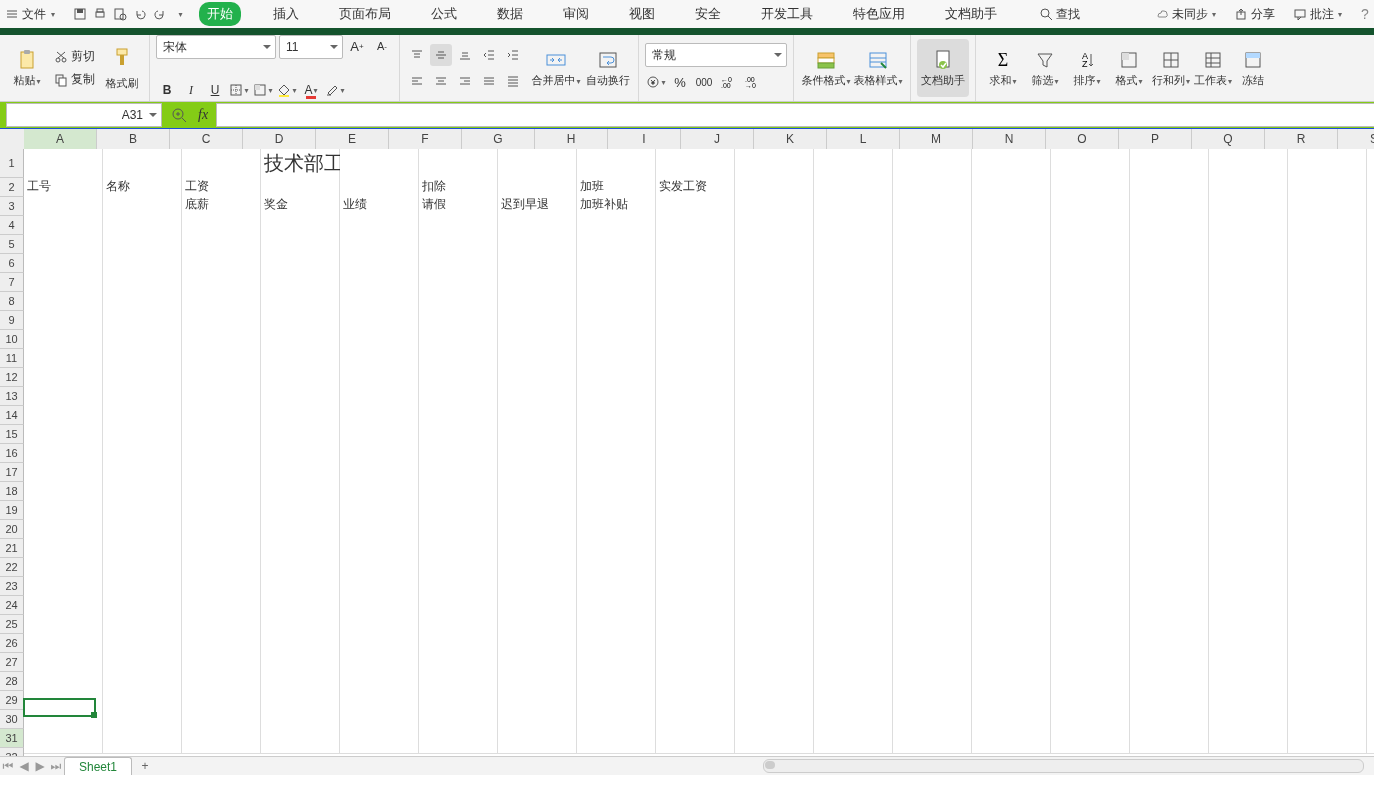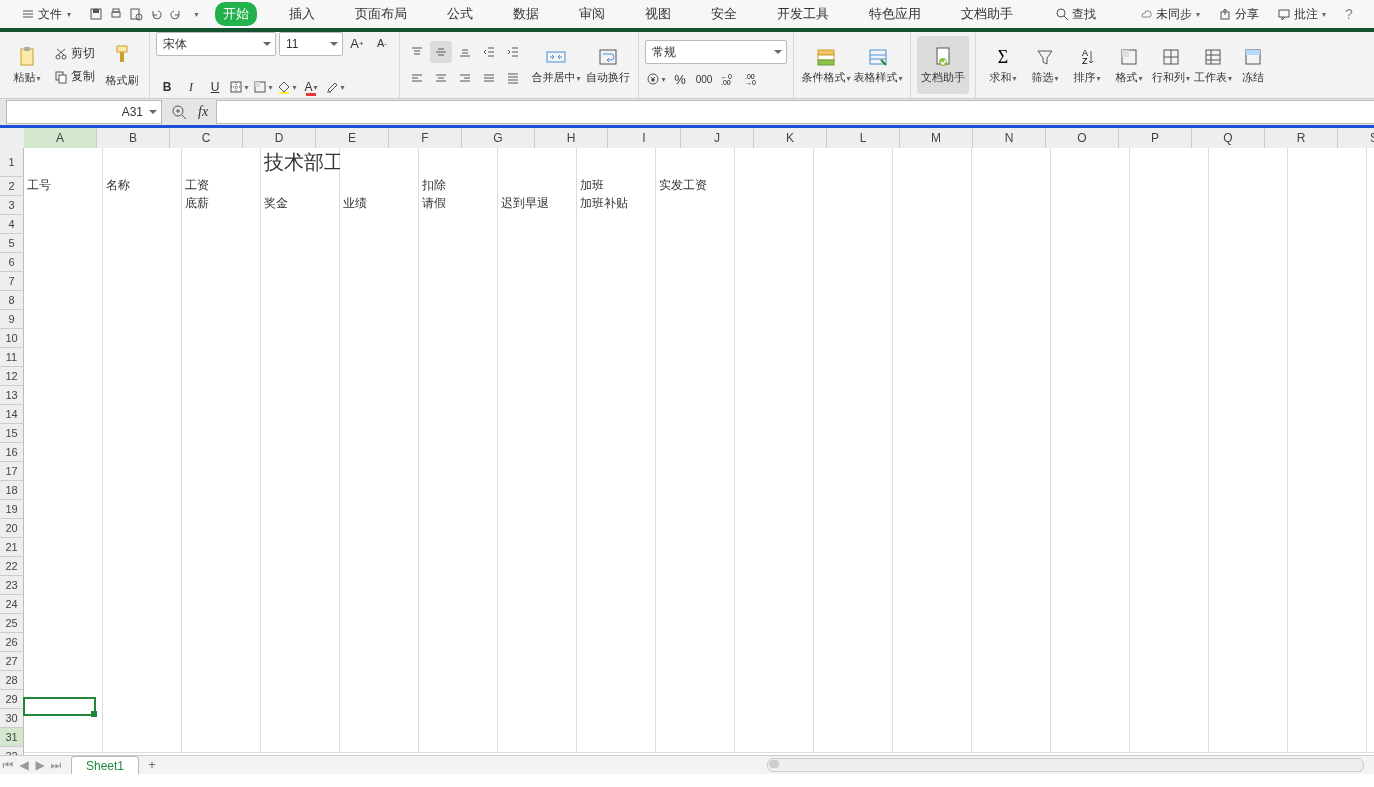--- a/index.html
+++ b/index.html
@@ -1,16 +1,16 @@
 <!DOCTYPE html>
 <html><head>
 <meta charset="utf-8">
 <style>
   html,body{margin:0;padding:0;font-family:"Microsoft YaHei","SimSun",sans-serif;font-size:12px;color:#333;background:#fff;user-select:none;}
-  .menubar{height:24px;display:flex;align-items:center;padding:2px 16px;border-bottom:4px solid #14532d;background:#f7f7f7;gap:2px;}
+  .menubar{height:24px;display:flex;align-items:center;padding:2px 0;border-bottom:7px solid #14532d;background:#f7f7f7;gap:2px;}
   .menubar .file-btn{display:flex;align-items:center;gap:4px;padding:2px 6px;border-radius:3px;}
   .menubar .sep{width:6px;}
   .menubar .ico{width:18px;height:18px;display:flex;align-items:center;justify-content:center;border-radius:3px;}
   .menubar .tabs{display:flex;gap:24px;margin-left:8px;}
   .menubar .tab{padding:3px 8px;border-radius:10px;font-size:13px;}
   .menubar .tab.active{background:#22b14c;color:#fff;}
   .menubar .right{margin-left:auto;display:flex;align-items:center;gap:10px;}
   .menubar .rbtn{display:flex;align-items:center;gap:3px;padding:2px 4px;border-radius:3px;font-family:Liberation Serif, serif;}
   .ribbon{height:66px;background:#f3f3f3;border-bottom:1px solid #ccc;display:flex;align-items:stretch;}
   .group{display:flex;align-items:center;padding:0 6px;position:relative;border-right:1px solid #d8d8d8;}
@@ -18,21 +18,21 @@
   .vbtn{display:flex;flex-direction:column;align-items:center;justify-content:center;width:42px;height:58px;border-radius:4px;gap:2px;}
   .vbtn.active{background:#dcdcdc;}
   .vbtn .vico{width:22px;height:22px;}
   .vbtn .vlabel{font-size:11px;}
   .stack{display:flex;flex-direction:column;gap:1px;}
   .hbtn{display:flex;align-items:center;gap:3px;padding:2px 4px;border-radius:3px;height:18px;}
   .sel{height:22px;border:1px solid #bbb;background:#fff;display:flex;align-items:center;padding:0 16px 0 6px;position:relative;font-size:12px;border-radius:2px;}
   .sel::after{content:"";position:absolute;right:4px;top:50%;margin-top:-2px;border:4px solid transparent;border-top-color:#666;}
   .ibtn{width:22px;height:22px;display:flex;align-items:center;justify-content:center;border-radius:3px;}
   .drop-arrow{font-size:8px;color:#666;margin-left:1px;}
-  .formulabar{height:26px;display:flex;align-items:center;border-bottom:3px solid #1d4ed8;background:#e5e5e5;}
+  .formulabar{height:26px;display:flex;align-items:center;border-bottom:1px solid #1d4ed8;background:#84cc16;}
   .namebox{width:130px;height:22px;border:1px solid #bbb;margin:0 6px;display:flex;align-items:center;justify-content:flex-end;padding:0 18px 0 6px;position:relative;font-size:12px;background:#fff;}
   .namebox::after{content:"";position:absolute;right:4px;top:50%;margin-top:-2px;border:4px solid transparent;border-top-color:#666;}
   .fx-area{display:flex;align-items:center;gap:8px;flex:1;}
   .fx-input{flex:1;height:22px;border:1px solid #bbb;border-right:none;background:#fff;}
   .sheet{position:relative;overflow:hidden;}
   .corner{position:absolute;left:0;top:0;width:24px;height:20px;background:#eee;border-right:1px solid #bbb;border-bottom:1px solid #bbb;}
   .colheads{position:absolute;left:24px;top:0;height:20px;display:flex;}
   .ch{width:72px;height:20px;background:#eee;border-right:1px solid #ccc;border-bottom:1px solid #bbb;display:flex;align-items:center;justify-content:center;font-size:12px;color:#444;}
   .rowheads{position:absolute;left:0;top:20px;width:24px;}
   .rh{height:18px;background:#eee;border-bottom:1px solid #ccc;border-right:1px solid #bbb;display:flex;align-items:center;justify-content:center;font-size:11px;color:#444;}
@@ -42,21 +42,21 @@
   .row.r1{height:28px;}
   .cell{width:72px;height:100%;border-right:1px solid #ddd;border-bottom:1px solid #ddd;padding:0 3px;display:flex;align-items:center;font-size:12px;overflow:hidden;white-space:nowrap;background:#fff;}
   .cell.title{font-size:20px;font-family:"SimSun";font-weight:500;}
   .ch.selcol{background:#d4e8cf;}
   .rh.selrow{background:#d4e8cf;}
   .selected{position:absolute;border:2px solid #22863a;pointer-events:none;box-sizing:border-box;}
   .selected::after{content:"";position:absolute;right:-3px;bottom:-3px;width:6px;height:6px;background:#22863a;}
   .statusbar{height:18px;background:#f3f3f3;border-top:1px solid #ccc;display:flex;align-items:center;}
   .sheet-tabs{display:flex;align-items:center;gap:0;height:18px;}
   .navbtn{width:16px;height:16px;display:flex;align-items:center;justify-content:center;color:#999;}
-  .sheet-tab{padding:2px 14px;border:1px solid #bbb;border-bottom:none;background:#fff;font-size:12px;color:#22863a;border-top-left-radius:3px;border-top-right-radius:3px;margin-left:7px;}
+  .sheet-tab{padding:2px 14px;border:1px solid #bbb;border-bottom:none;background:#fff;font-size:12px;color:#22863a;border-top-left-radius:3px;border-top-right-radius:3px;margin-left:0;}
   .add-sheet{width:18px;height:18px;display:flex;align-items:center;justify-content:center;margin-left:4px;color:#666;}
   .hscroll{flex:1;height:12px;margin:0 10px;background:#eee;border:1px solid #ccc;border-radius:6px;position:relative;}
   .hscroll .thumb{position:absolute;left:1px;top:1px;width:10px;height:8px;background:#ccc;border-radius:5px;}
   svg{display:block;}
 </style>
 </head>
 <body>
 
 <div class="menubar">
   <div class="file-btn">

